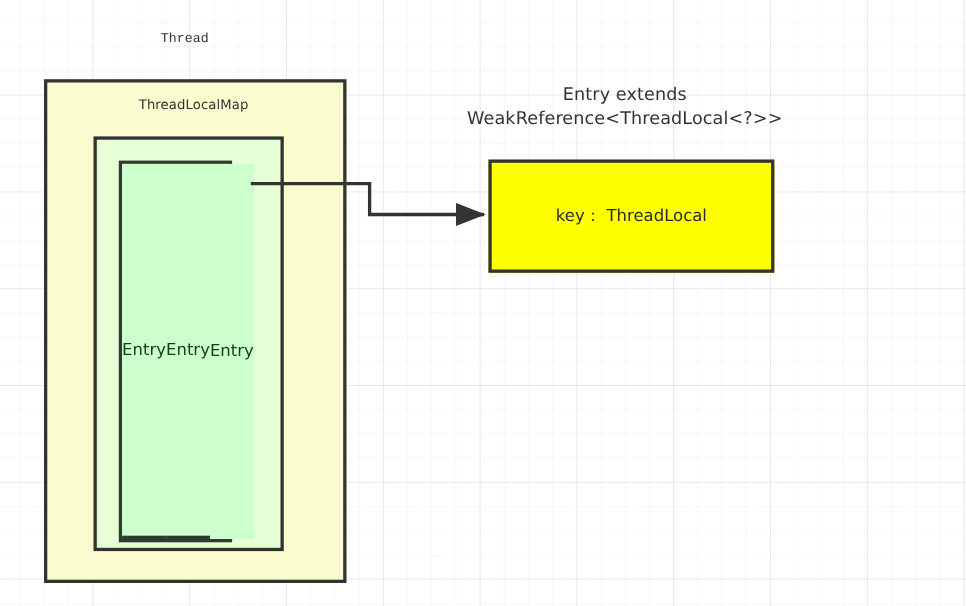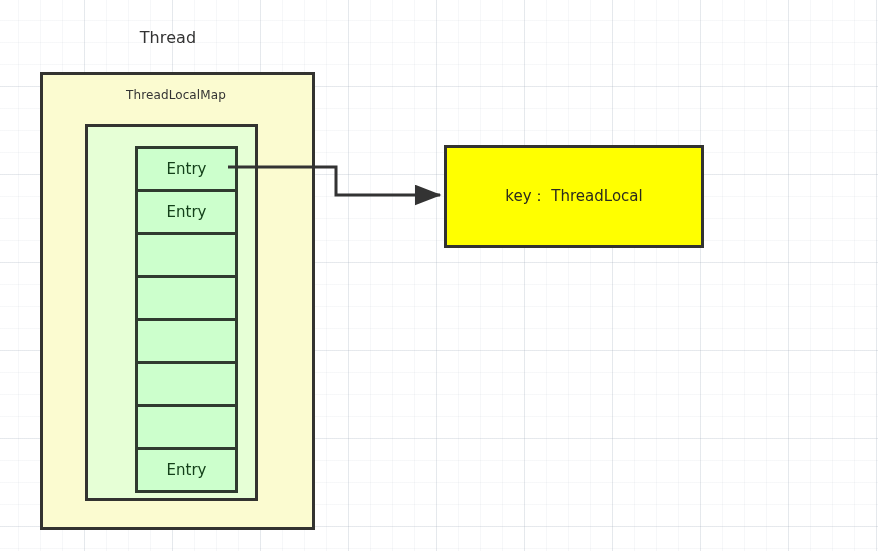--- a/index.html
+++ b/index.html
@@ -53,28 +53,27 @@
     width: 173px;
     height: 377px;
     background: #e6ffd6;
     border: 3px solid #333330;
     box-sizing: border-box;
   }
 
   
   .entry-table {
     position: absolute;
-    left: 135px;
+    left: 108px;
     top: 146px;
     width: 103px;
     height: 347px;
     border: 3px solid #2f3b2f;
     box-sizing: border-box;
     display: flex;
-    flex-direction: column;
     background: #ccffcc;
   }
   .entry-cell {
     flex: 1 1 0;
     background: #ccffcc;
     border-bottom: 3px solid #2f3b2f;
     box-sizing: border-box;
     display: flex;
     align-items: center;
     justify-content: center;
@@ -100,21 +99,22 @@
     justify-content: center;
     color: #2b2b1e;
     font-size: 15px;
     line-height: 1.5;
   }
   .entry-detail span { display: block; text-align: left; }
 
   
   #thread-title {
     left: 88px; top: 27px; width: 160px;
-    font-size: 16px;
+    font-size: 12px;
+    font-family: Liberation Mono, monospace;
   }
   #map-title {
     left: 96px; top: 87px; width: 160px;
     font-size: 12px;
   }
   #entry-caption {
     left: 403px; top: 75px; width: 330px;
     font-size: 16px;
   }
 
@@ -143,20 +143,22 @@
     <div class="entry-cell">Entry</div>
     <div class="entry-cell">Entry</div>
     <div class="entry-cell"></div>
     <div class="entry-cell"></div>
     <div class="entry-cell"></div>
     <div class="entry-cell"></div>
     <div class="entry-cell"></div>
     <div class="entry-cell">Entry</div>
   </div>
 
+  <div class="lbl" id="entry-caption">Entry extends
+WeakReference&lt;ThreadLocal&lt;?&gt;&gt;</div>
 
   <svg class="connector" viewBox="0 0 878 551" xmlns="http://www.w3.org/2000/svg">
     <defs>
       <marker id="arrowhead-right" markerWidth="9" markerHeight="7" refX="8.5" refY="3.5" orient="auto" markerUnits="strokeWidth">
         <polygon points="0 0, 9 3.5, 0 7" fill="#333333"></polygon>
       </marker>
     </defs>
     <polyline points="228,167 336,167 336,195 440,195" fill="none" stroke="#333333" stroke-width="3" stroke-linejoin="miter" stroke-linecap="butt" marker-end="url(#arrowhead-right)"></polyline>
   </svg>
 

